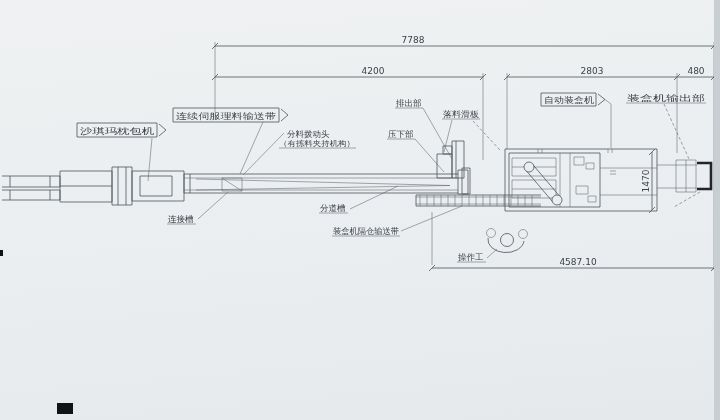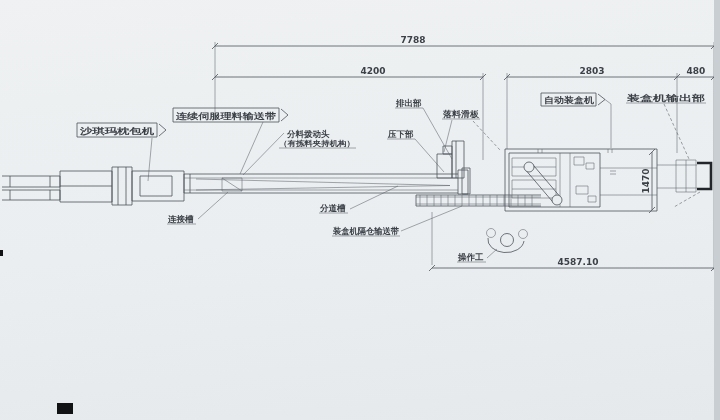--- a/index.html
+++ b/index.html
@@ -1,17 +1,17 @@
 <!DOCTYPE html>
 <html><head>
 <meta charset="utf-8">
 <style>
   html,body{margin:0;padding:0;background:#c9ced2;}
   .page{position:relative;width:714px;height:420px;overflow:hidden;
-        background:linear-gradient(175deg,#eff1f2 0%,#eaeef0 55%,#e5e9ec 100%);font-weight:bold;}
+        background:linear-gradient(175deg,#eff1f2 0%,#eaeef0 55%,#e5e9ec 100%);}
   svg{display:block;}
   .ln{stroke:#4d535b;stroke-width:.8;fill:none;}
   .thin{stroke:#5d636b;stroke-width:.55;fill:none;}
   .thick{stroke:#22262b;stroke-width:2.6;fill:none;}
   .dash{stroke:#5d636b;stroke-width:.6;fill:none;stroke-dasharray:3 2.2;}
   .fillpaper{fill:#eaeef0;}
   text{font-family:"DejaVu Sans",sans-serif;fill:#3c4148;}
   .lbl{font-size:8.5px;}
   .sm{font-size:7.5px;}
   .dim{font-size:9px;}

